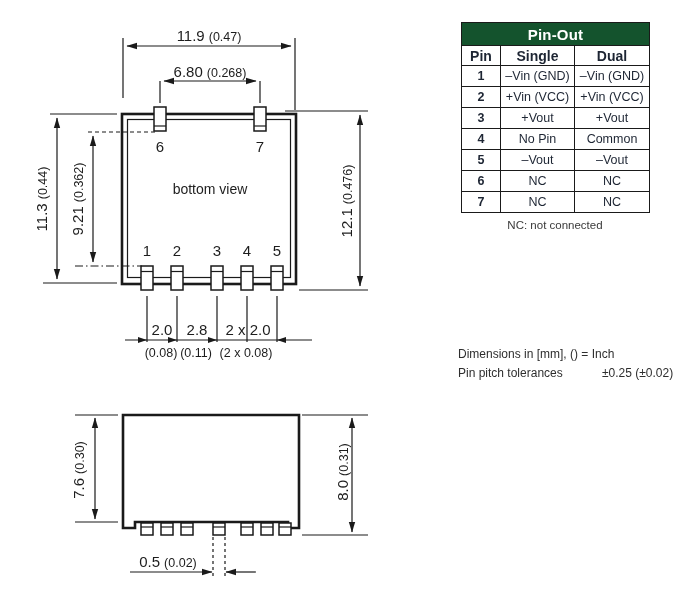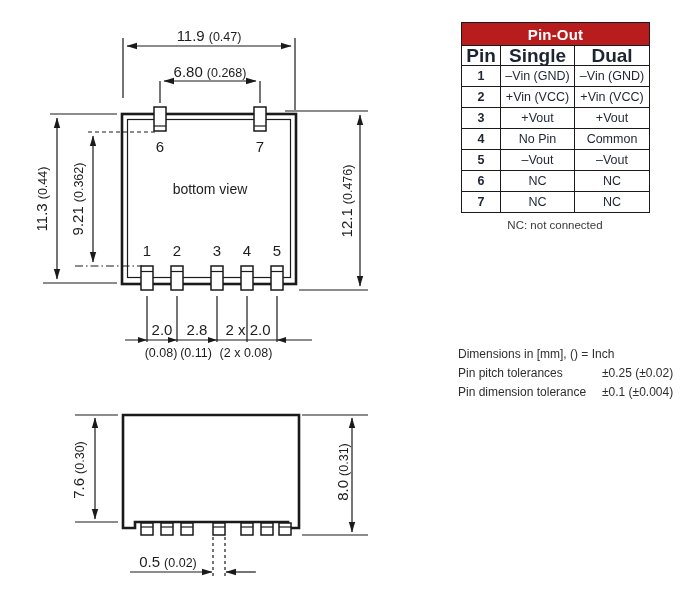--- a/index.html
+++ b/index.html
@@ -17,24 +17,24 @@
   table.pinout {
     position:absolute; left:461px; top:22px;
     border-collapse:collapse; table-layout:fixed;
     color:#1d2533; background:#ffffff;
   }
   table.pinout th, table.pinout td {
     border:1.2px solid #1a1a1a; text-align:center; vertical-align:middle;
     padding:0; line-height:1;
   }
   th.tbl-title {
-    background:#b91c1c; color:#ffffff; font-size:15px; font-weight:bold;
+    background:#14532d; color:#ffffff; font-size:15px; font-weight:bold;
     height:22px; letter-spacing:.2px;
   }
-  tr.col-head th { height:19px; font-size:19px; font-weight:bold; }
+  tr.col-head th { height:19px; font-size:14px; font-weight:bold; }
   table.pinout td { height:20px; font-size:12.5px; }
   td.pin-col { font-weight:bold; font-size:13px; }
 
   .footnote {
     position:absolute; left:461px; top:219px; width:188px;
     text-align:center; font-size:11.5px; color:#3a3a3a;
   }
   .notes {
     position:absolute; left:458px; top:345px; width:235px;
     font-size:12px; color:#2e2e2e; line-height:19px;
@@ -252,19 +252,15 @@
 </table>
 
 <div class="footnote">NC: not connected</div>
 
 <div class="notes">
   <div class="note-line">Dimensions in [mm], () = Inch</div>
   <div class="note-row">
     <span class="nl">Pin pitch tolerances</span>
     <span class="nv">±0.25 (±0.02)</span>
   </div>
-  <div class="note-row">
-    <span class="nl">Pin dimension tolerance</span>
-    <span class="nv">±0.1 (±0.004)</span>
-  </div>
 </div>
 
 </div>
 
 </body></html>

